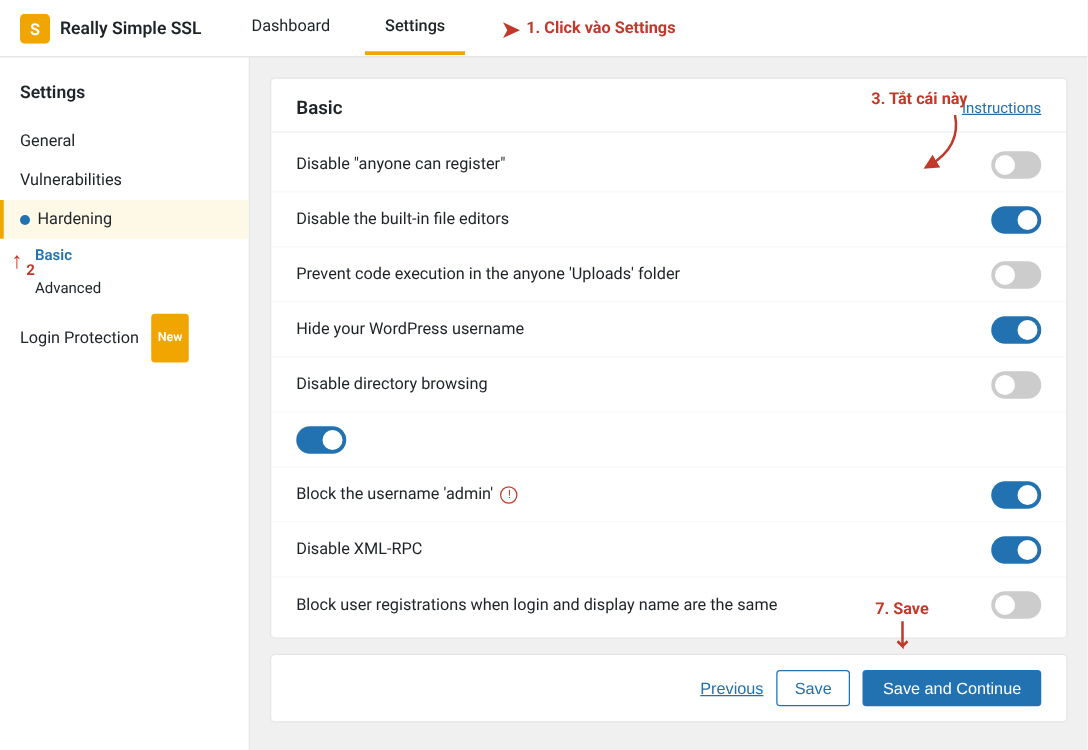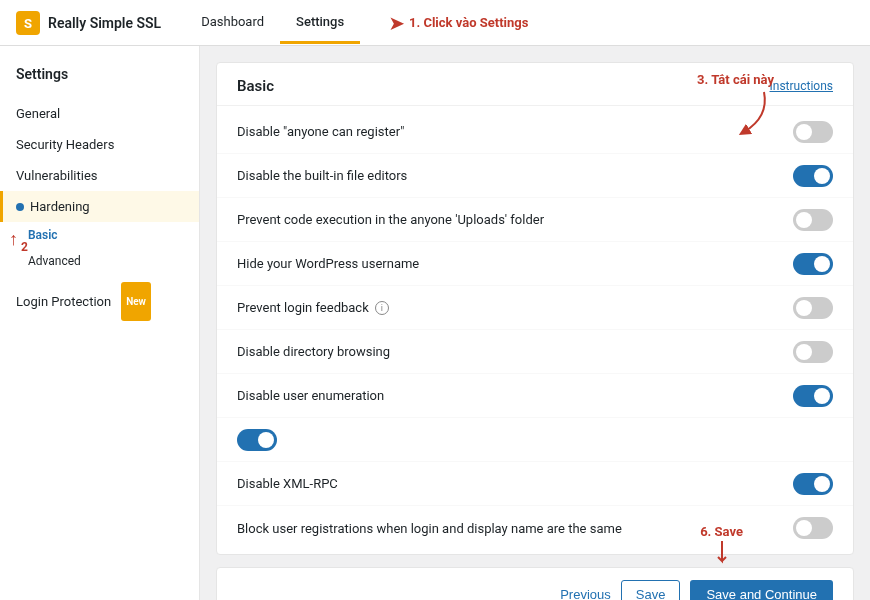--- a/index.html
+++ b/index.html
@@ -22,21 +22,21 @@
       font-weight: 600;
       font-size: 14px;
       color: #1d2327;
     }
     .logo-icon {
       width: 24px;
       height: 24px;
     }
     .nav-links {
       display: flex;
-      gap: 0;
+      gap: 12px;
     }
     .nav-link {
       padding: 12px 16px;
       font-size: 13px;
       color: #1d2327;
       cursor: pointer;
       border-bottom: 3px solid transparent;
       text-decoration: none;
     }
     .nav-link.active {
@@ -282,23 +282,20 @@
 
 <div class="main-container">
 
   <div class="sidebar">
     <div class="sidebar-title">Settings</div>
 
     <div class="sidebar-item">
       <span>General</span>
     </div>
     <div class="sidebar-item">
-      <span>Security Headers</span>
-    </div>
-    <div class="sidebar-item">
       <span>Vulnerabilities</span>
     </div>
     <div class="sidebar-item active" style="position:relative;">
       <span class="dot"></span>
       <span>Hardening</span>
 
       <span style="position:absolute; left:6px; bottom:-28px; color:#c0392b; font-size:18px;">↑</span>
       <span style="position:absolute; left:18px; bottom:-32px; color:#c0392b; font-weight:700; font-size:12px;">2</span>
     </div>
     <div class="sidebar-sub" style="font-weight:600; color:#2271b1;">
@@ -360,48 +357,41 @@
           </div>
 
           <div class="setting-row">
             <span class="setting-label">Hide your WordPress username</span>
             <label class="toggle">
               <input type="checkbox" checked="" style="">
               <span class="toggle-slider"></span>
             </label>
           </div>
 
+
+          <div class="setting-row">
+            <span class="setting-label">Disable directory browsing</span>
+            <label class="toggle">
+              <input type="checkbox" style="">
+              <span class="toggle-slider"></span>
+            </label>
+          </div>
+
+          <div class="setting-row">
+            <label class="toggle">
+              <input type="checkbox" checked="" style="">
+              <span class="toggle-slider"></span>
+            </label>
+          </div>
+
           <div class="setting-row">
             <span class="setting-label">
-              <span>Prevent login feedback</span>
-              <span class="info-icon">i</span>
+              <span>Block the username 'admin'</span>
+              <span class="warning-icon">!</span>
             </span>
-            <label class="toggle toggle-dark">
-              <input type="checkbox" style="">
-              <span class="toggle-slider"></span>
-            </label>
-          </div>
-
-          <div class="setting-row">
-            <span class="setting-label">Disable directory browsing</span>
-            <label class="toggle">
-              <input type="checkbox" style="">
-              <span class="toggle-slider"></span>
-            </label>
-          </div>
-
-          <div class="setting-row">
-            <span class="setting-label">Disable user enumeration</span>
-            <label class="toggle">
-              <input type="checkbox" checked="" style="">
-              <span class="toggle-slider"></span>
-            </label>
-          </div>
-
-          <div class="setting-row">
             <label class="toggle">
               <input type="checkbox" checked="" style="">
               <span class="toggle-slider"></span>
             </label>
           </div>
 
           <div class="setting-row">
             <span class="setting-label">Disable XML-RPC</span>
             <label class="toggle">
               <input type="checkbox" checked="" style="">
@@ -417,21 +407,21 @@
             </label>
           </div>
 
         </div>
       </div>
     </div>
 
     <div class="card-footer" style="position:relative;">
 
       <div style="position:absolute; right:110px; top:-44px; color:#c0392b; font-weight:700; font-size:13px; display:flex; flex-direction:column; align-items:center;">
-        <span>6. Save</span>
+        <span>7. Save</span>
         <svg width="20" height="30" viewBox="0 0 20 30">
           <path d="M10 2 L10 22 L6 18 M10 22 L14 18" stroke="#c0392b" stroke-width="2" fill="none"></path>
         </svg>
       </div>
 
       <button class="btn-previous">Previous</button>
       <button class="btn-save">Save</button>
       <button class="btn-save-continue">Save and Continue</button>
     </div>
 

